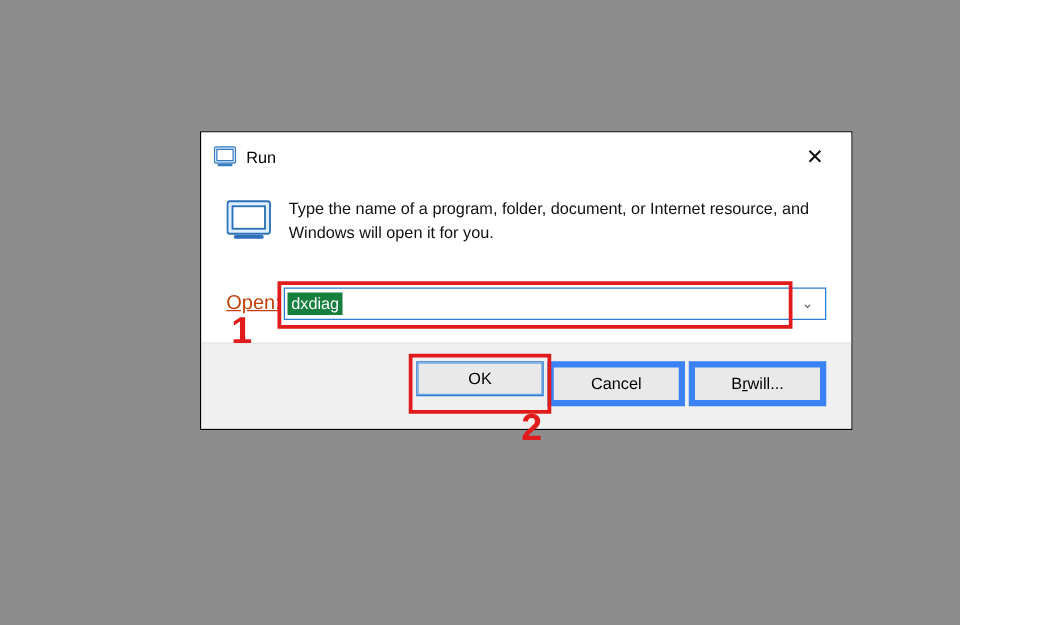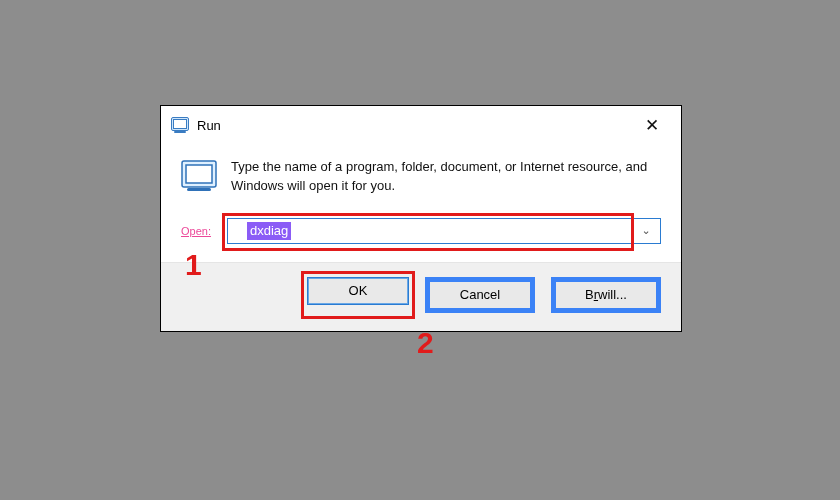--- a/index.html
+++ b/index.html
@@ -1,36 +1,36 @@
 <!DOCTYPE html>
 <html><head>
 <meta charset="utf-8">
 <style>
   html,body{margin:0;padding:0;width:840px;height:500px;font-family:"Segoe UI",Tahoma,sans-serif;font-size:13px;}
-  .stage{width:840px;height:500px;background:#8d8d8d;position:relative;}
+  .stage{width:768px;height:500px;background:#8d8d8d;position:relative;}
   .window{position:absolute;left:160px;top:105px;width:520px;border:1px solid #000;background:#fff;box-shadow:0 0 0 1px #9a9a9a inset;}
   
   .titlebar{height:38px;display:flex;align-items:center;padding:0 6px 0 10px;background:#fff;}
   .title-icon{width:18px;height:18px;margin-right:8px;display:flex;align-items:center;justify-content:center;}
   .title-text{flex:0 0 auto;color:#000;font-size:13px;}
   .title-spacer{flex:1 1 auto;}
   .close-btn{width:46px;height:32px;display:flex;align-items:center;justify-content:center;font-size:17px;color:#111;cursor:default;}
   
-  .body{padding:14px 20px 16px 20px;background:#fff;display:flex;}
+  .body{padding:14px 20px 28px 20px;background:#fff;display:flex;}
   .body-icon{width:36px;height:36px;margin-right:14px;flex:0 0 auto;display:flex;align-items:center;justify-content:center;}
   .desc{color:#111;line-height:1.45;font-size:13px;}
   
   .open-row{padding:6px 20px 18px 20px;display:flex;align-items:center;background:#fff;}
-  .open-label{width:46px;text-decoration:underline;color:#ec4899;font-size:11px;}
+  .open-label{width:46px;text-decoration:underline;color:#c2410c;font-size:16px;}
   .combo{flex:1 1 auto;height:24px;border:1px solid #2a7bd1;display:flex;align-items:center;position:relative;background:#fff;}
-  .combo-sel{margin-left:19px;height:18px;line-height:18px;padding:0 3px;background:#8b5cf6;color:#fff;font-size:13px;}
+  .combo-sel{margin-left:2px;height:18px;line-height:18px;padding:0 3px;background:#15803d;color:#fff;font-size:13px;}
   .combo-arrow{position:absolute;right:4px;top:0;bottom:0;width:20px;display:flex;align-items:center;justify-content:center;color:#555;font-size:11px;}
   .combo-highlight{position:absolute;left:-6px;top:-6px;right:26px;bottom:-8px;border:3px solid #e11b1b;pointer-events:none;}
   
-  .footer{background:#f0f0f0;border-top:1px solid #e5e5e5;padding:14px 20px 18px 20px;display:flex;justify-content:flex-end;gap:16px;text-align:right;}
+  .footer{background:#f0f0f0;border-top:1px solid #e5e5e5;padding:14px 20px 18px 20px;display:flex;justify-content:flex-end;gap:3px;text-align:right;}
   .btn{width:100px;height:26px;border:5px solid #3b82f6;background:#e9e9e9;color:#000;font-size:13px;display:flex;align-items:center;justify-content:center;cursor:default;}
   .btn.default{border:1px solid #2a7bd1;box-shadow:inset 0 0 0 1px #6aa8e6;}
   .btn-u{text-decoration:underline;text-decoration-color:#000;}
   .ok-wrap{position:relative;}
   .ok-highlight{position:absolute;left:-6px;top:-6px;right:-6px;bottom:-6px;border:3px solid #e11b1b;pointer-events:none;}
   
   .anno{position:absolute;color:#e11b1b;font-weight:700;font-size:30px;font-family:Arial,sans-serif;pointer-events:none;}
 </style>
 </head>
 <body>

